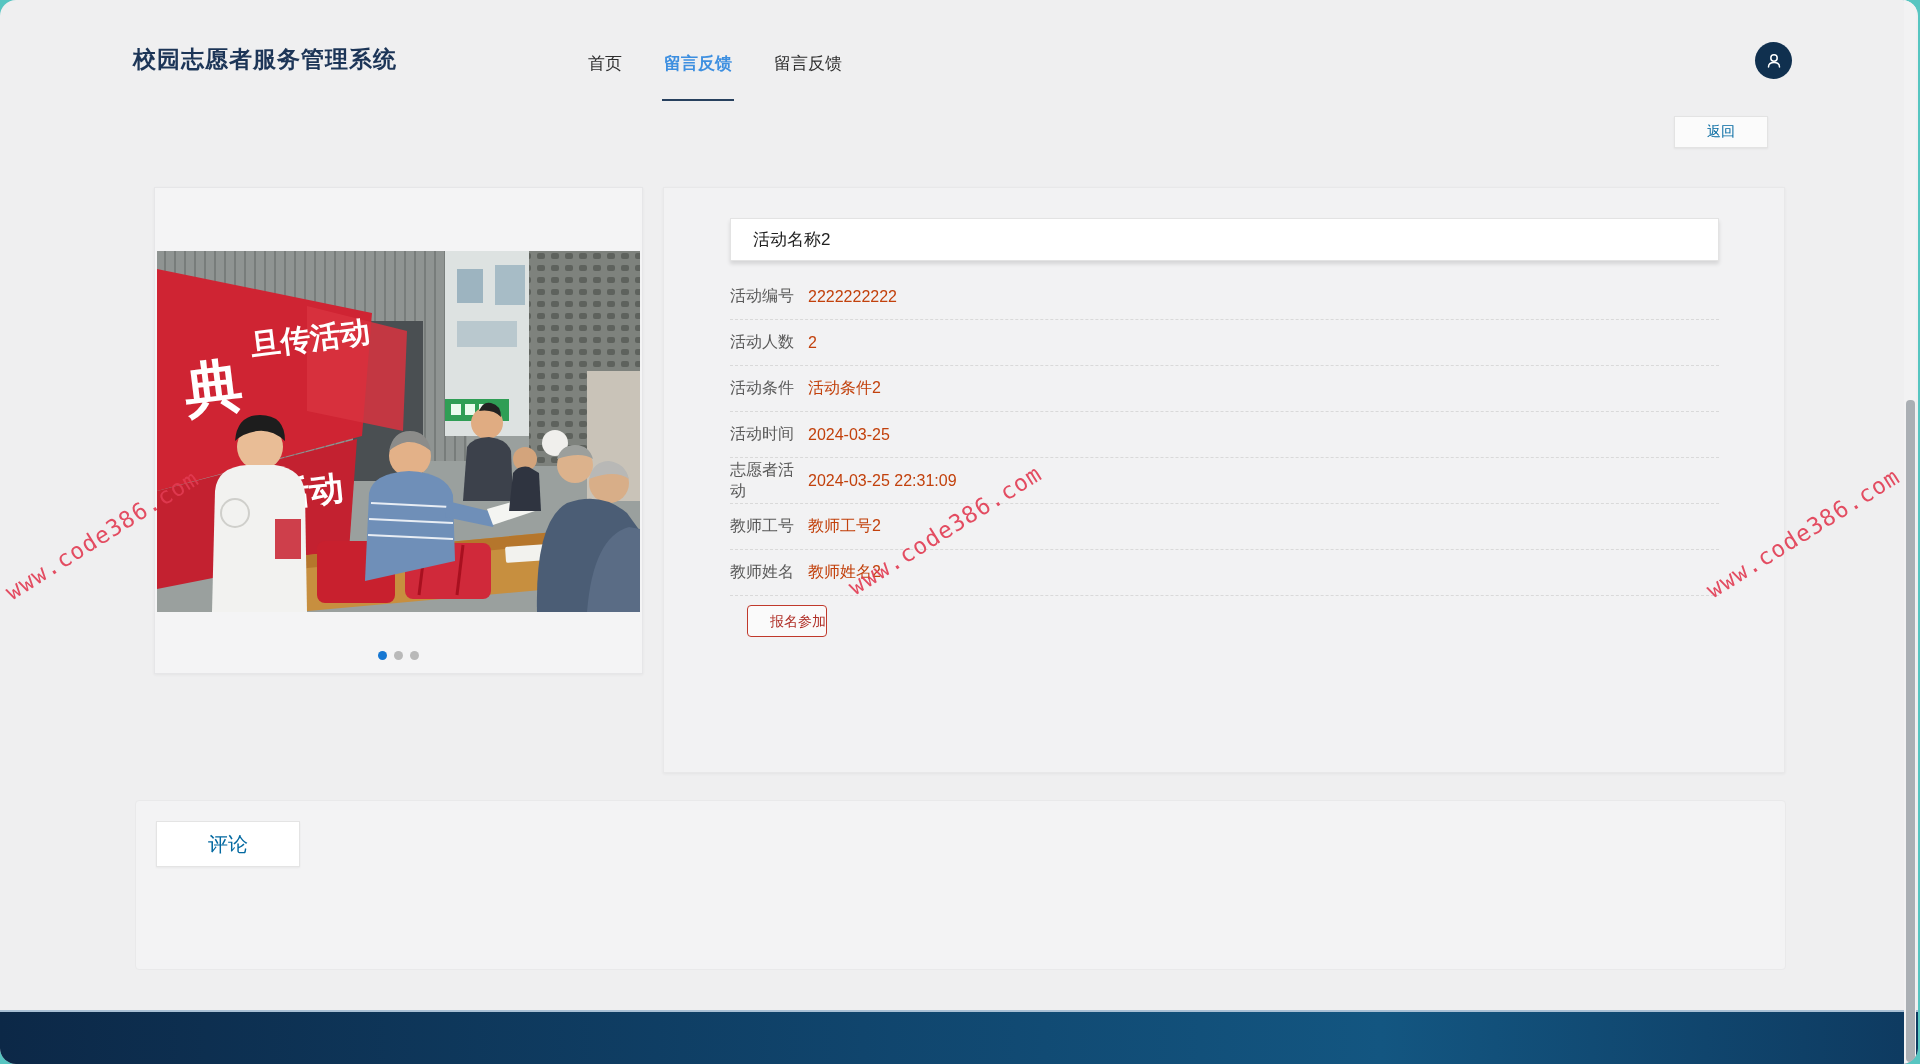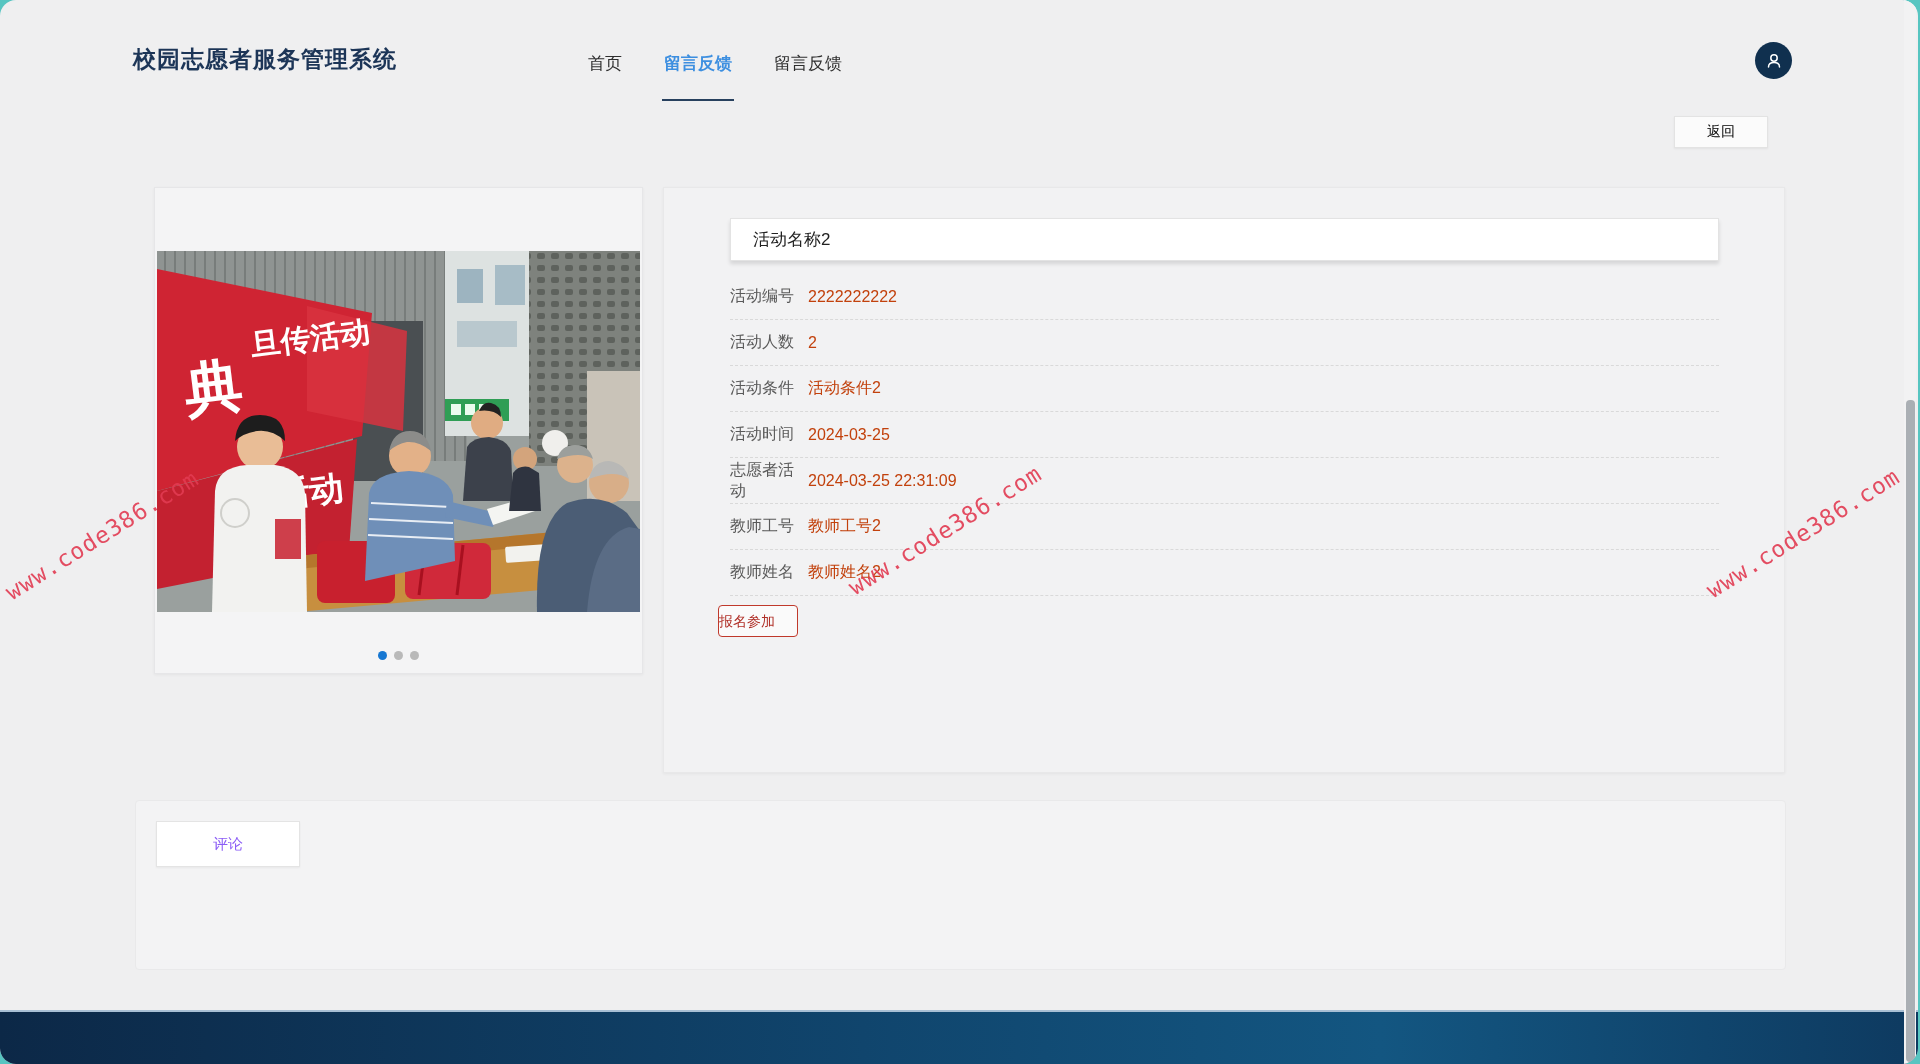--- a/index.html
+++ b/index.html
@@ -32,21 +32,21 @@
   .nav-item.active{ color:#3d8fe0; font-weight:bold; border-bottom:2px solid #27405e; }
   .avatar{
     position:absolute; left:1755px; top:42px; width:37px; height:37px;
     border-radius:50%; background:#10304f;
     display:flex; align-items:center; justify-content:center; cursor:pointer;
   }
   
   .back-btn{
     position:absolute; left:1674px; top:116px; width:92px; height:30px;
     background:#fbfbfb; border:1px solid #e3e3e3; box-shadow:0 1px 2px rgba(0,0,0,.06);
-    font-size:14px; color:#000000; text-align:center; line-height:28px; cursor:pointer;
+    font-size:14px; color:#0369a1; text-align:center; line-height:28px; cursor:pointer;
   }
   
   .carousel-card{
     position:absolute; left:154px; top:187px; width:489px; height:487px;
     background:#f4f4f5; border:1px solid #e6e6e8; box-sizing:border-box;
     box-shadow:0 1px 3px rgba(0,0,0,.05);
   }
   .carousel-photo{
     position:absolute; left:2px; top:63px; width:483px; height:361px; display:block;
   }
@@ -69,34 +69,34 @@
     line-height:41px; padding-left:22px; font-size:17px; font-weight:normal; color:#222;
   }
   .fields{ position:absolute; left:66px; top:86px; width:989px; }
   .field-row{
     height:45px; display:flex; align-items:center;
     border-bottom:1px dashed #d9d9d9; font-size:16px;
   }
   .field-label{ color:#5a5a5a; width:78px; flex:0 0 78px; }
   .field-value{ color:#c2410c; }
   .signup-btn{
-    position:absolute; left:54px; top:417px; width:80px; height:32px;
+    position:absolute; left:83px; top:417px; width:80px; height:32px;
     border:1px solid #c0392b; border-radius:4px; background:rgba(255,255,255,.6);
-    color:#b03028; font-size:14px; text-align:left; line-height:30px; cursor:pointer;
+    color:#b03028; font-size:14px; text-align:right; line-height:30px; cursor:pointer;
     box-sizing:border-box;
   }
   
   .comments-panel{
     position:absolute; left:135px; top:800px; width:1651px; height:170px;
     background:#f3f3f4; border:1px solid #e9e9ea; border-radius:4px; box-sizing:border-box;
   }
   .comments-tab{
     position:absolute; left:20px; top:20px; width:144px; height:46px;
     background:#ffffff; border:1px solid #e4e4e4; box-sizing:border-box;
-    font-size:15px; color:#8b5cf6; text-align:center; line-height:44px; cursor:pointer;
+    font-size:20px; color:#0369a1; text-align:center; line-height:44px; cursor:pointer;
     box-shadow:0 1px 2px rgba(0,0,0,.05);
   }
   
   .footer{
     position:absolute; left:0; right:0; bottom:0; height:52px;
     background:linear-gradient(90deg,#0c2847 0%,#10456d 45%,#135681 72%,#0e3a60 100%);
     border-top:2px solid #a8bfd4;
   }
   
   .watermark{

